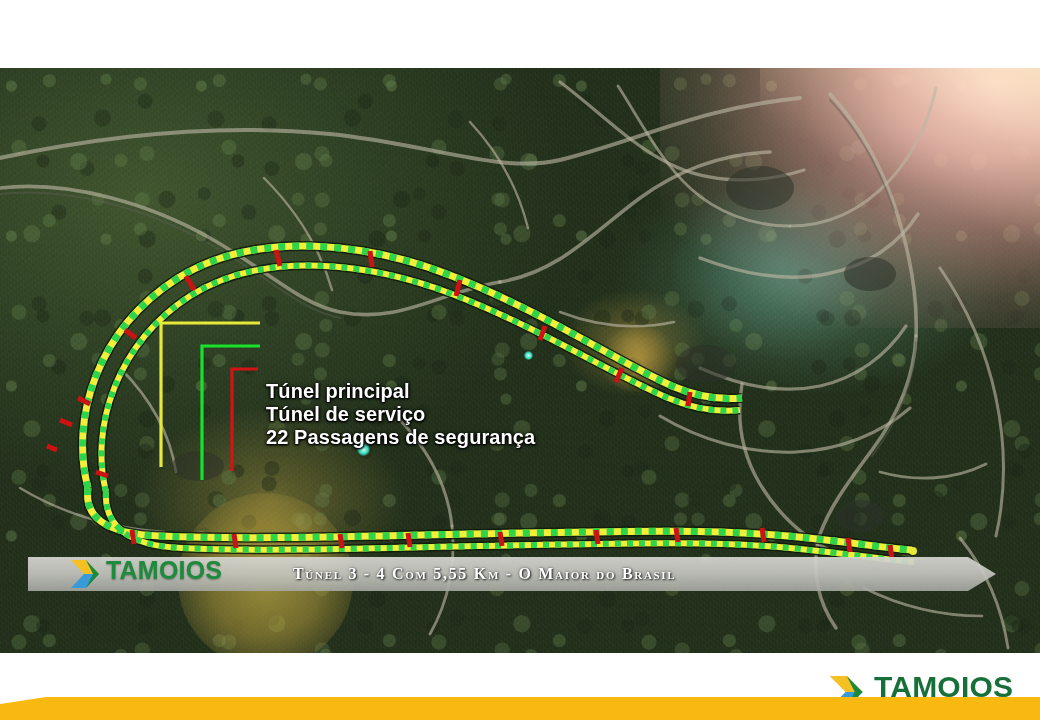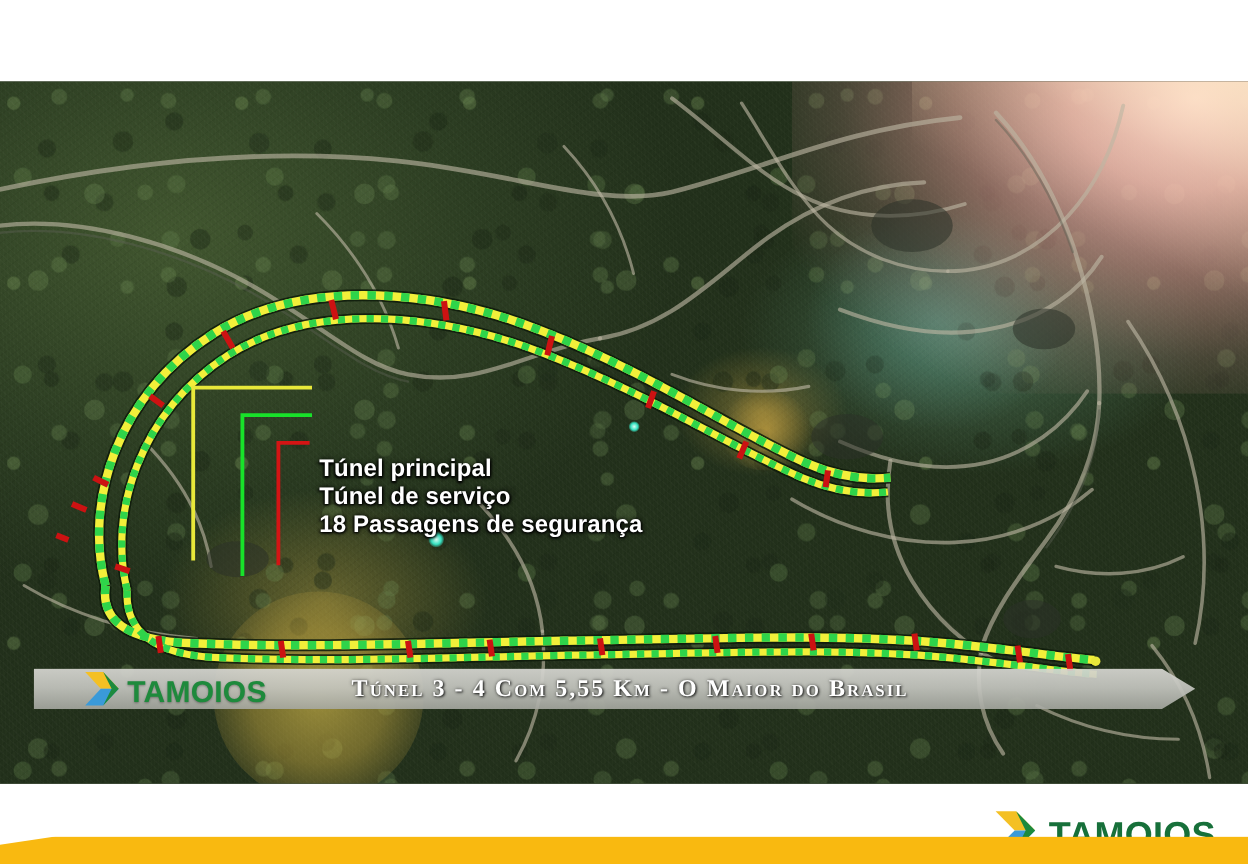--- a/index.html
+++ b/index.html
@@ -82,25 +82,25 @@
     font-size:20px;letter-spacing:.1px;white-space:nowrap;
     text-shadow:0 0 4px rgba(0,0,0,.95),1px 1px 2px rgba(0,0,0,.95),-1px 1px 2px rgba(0,0,0,.8);}
 
   
   #banner{position:absolute;left:28px;top:557px;width:968px;height:34px;}
   .banner-bar{position:absolute;left:0;top:0;width:968px;height:34px;
     background:linear-gradient(180deg, rgba(214,214,209,.93) 0%, rgba(196,197,191,.92) 48%, rgba(166,168,161,.90) 100%);
     clip-path:polygon(0 0, 940px 0, 968px 17px, 940px 34px, 0 34px);}
   .banner-title{position:absolute;left:265px;top:0;height:46px;line-height:34px;
     font-family:"Liberation Serif",serif;font-weight:bold;color:#ffffff;
-    font-size:20px;font-variant:small-caps;letter-spacing:1.7px;white-space:nowrap;
+    font-size:16px;font-variant:small-caps;letter-spacing:1.7px;white-space:nowrap;
     text-shadow:1px 1px 2px rgba(0,0,0,.75),0 0 3px rgba(0,0,0,.55);}
 
   
-  .logo{position:absolute;display:flex;align-items:flex-end;}
+  .logo{position:absolute;display:flex;align-items:flex-start;}
   .logo .mark{display:block;}
   .logo .word{font-family:"Liberation Sans",sans-serif;font-weight:bold;letter-spacing:.2px;}
 
   #logo-banner{left:68px;top:556px;}
   #logo-banner .word{font-size:25px;color:#1e8a3c;margin-left:2px;
     text-shadow:0 1px 2px rgba(0,0,0,.35);}
   #logo-footer{left:826px;top:670px;}
   #logo-footer .word{font-size:30px;color:#17703a;margin-left:4px;}
 
   
@@ -236,21 +236,21 @@
 
       <polyline points="260,255 161,255 161,399" fill="none" stroke="#e8e83a" stroke-width="3.2"></polyline>
 
       <polyline points="260,278 202,278 202,412" fill="none" stroke="#18e22a" stroke-width="3.2"></polyline>
 
       <polyline points="258,301 232,301 232,403" fill="none" stroke="#d41414" stroke-width="3.2"></polyline>
     </svg>
 
     <div class="leg-text" style="left:266px;top:312px;">Túnel principal</div>
     <div class="leg-text" style="left:266px;top:335px;text-align:right;">Túnel de serviço</div>
-    <div class="leg-text" style="left:266px;top:358px;">18 Passagens de segurança</div>
+    <div class="leg-text" style="left:266px;top:358px;">22 Passagens de segurança</div>
   </div>
 
   <div id="banner">
     <div class="banner-bar"></div>
     <div class="banner-title">Túnel 3 - 4 Com 5,55 Km -  O Maior  do Brasil</div>
   </div>
 
   <div class="logo" id="logo-banner">
     <svg class="mark" width="36" height="36" viewBox="0 0 36 36">
       <polygon points="3,4 18,4 31,18 16,18" fill="#f4c024"></polygon>

